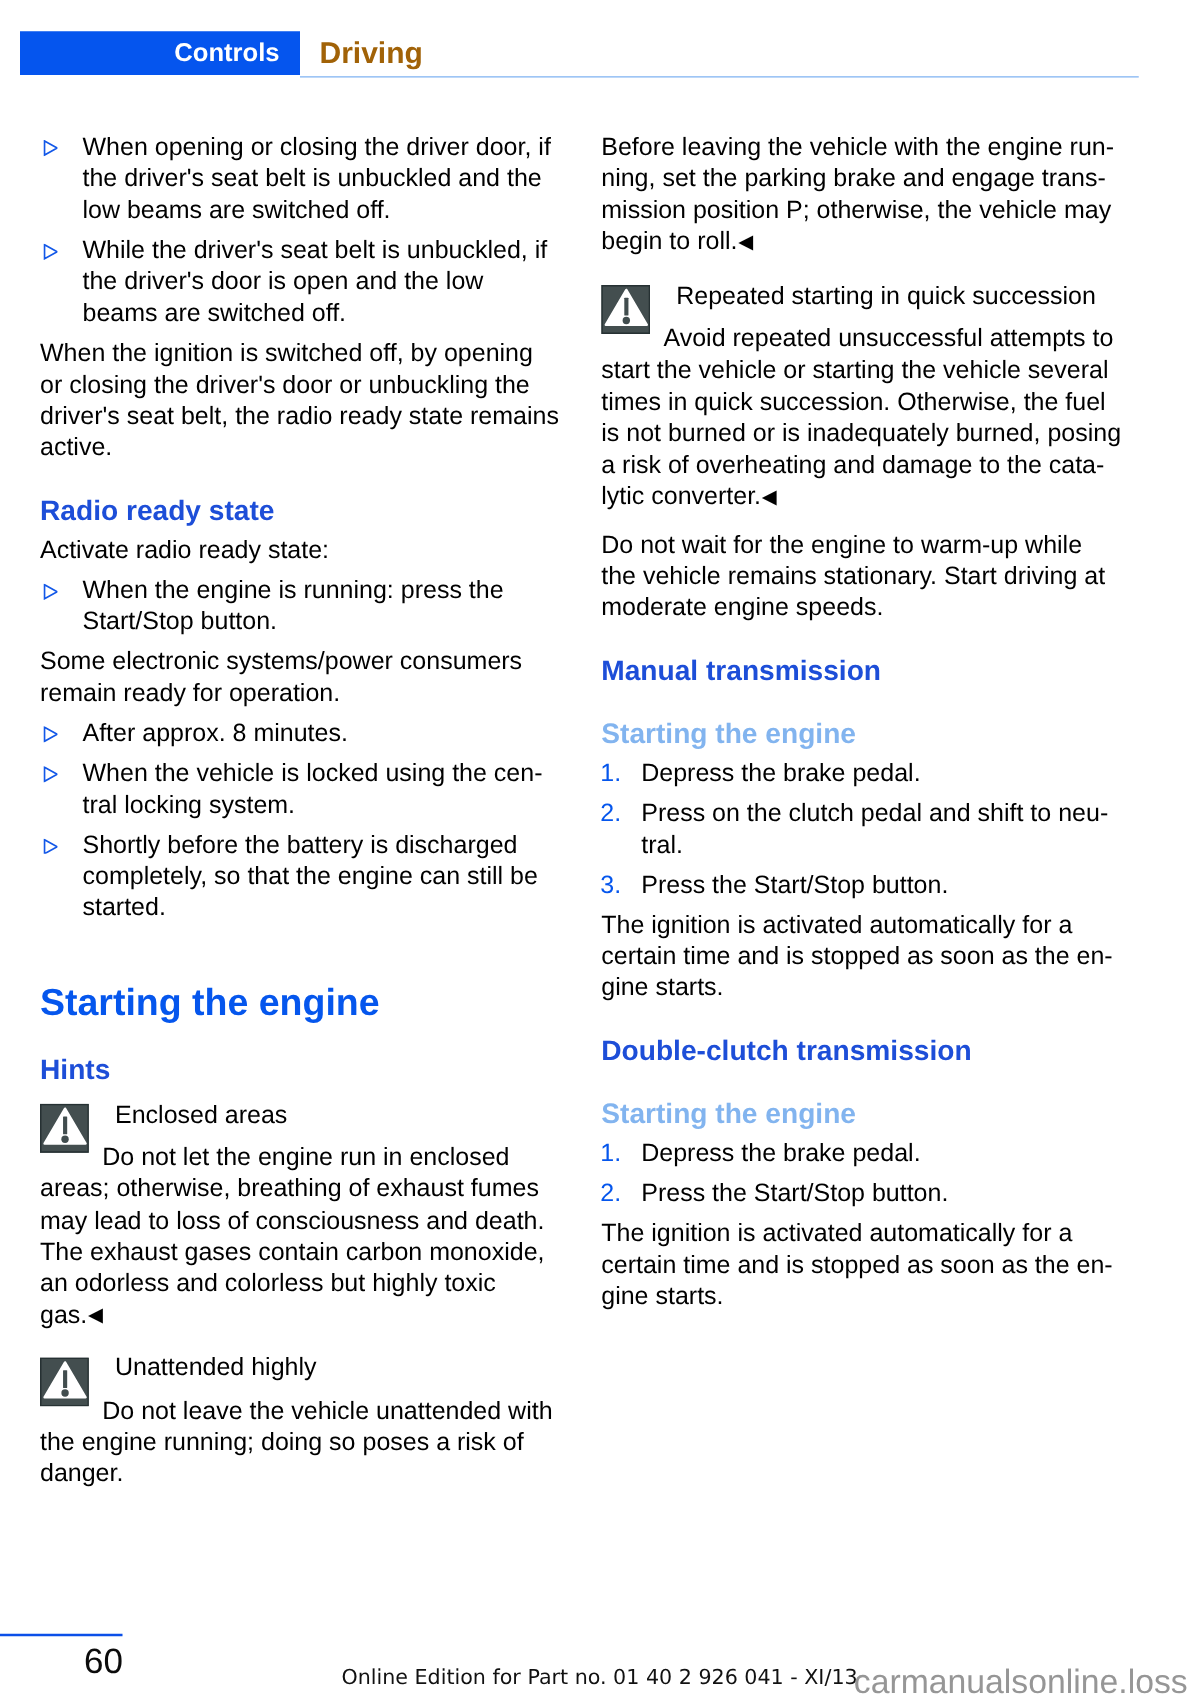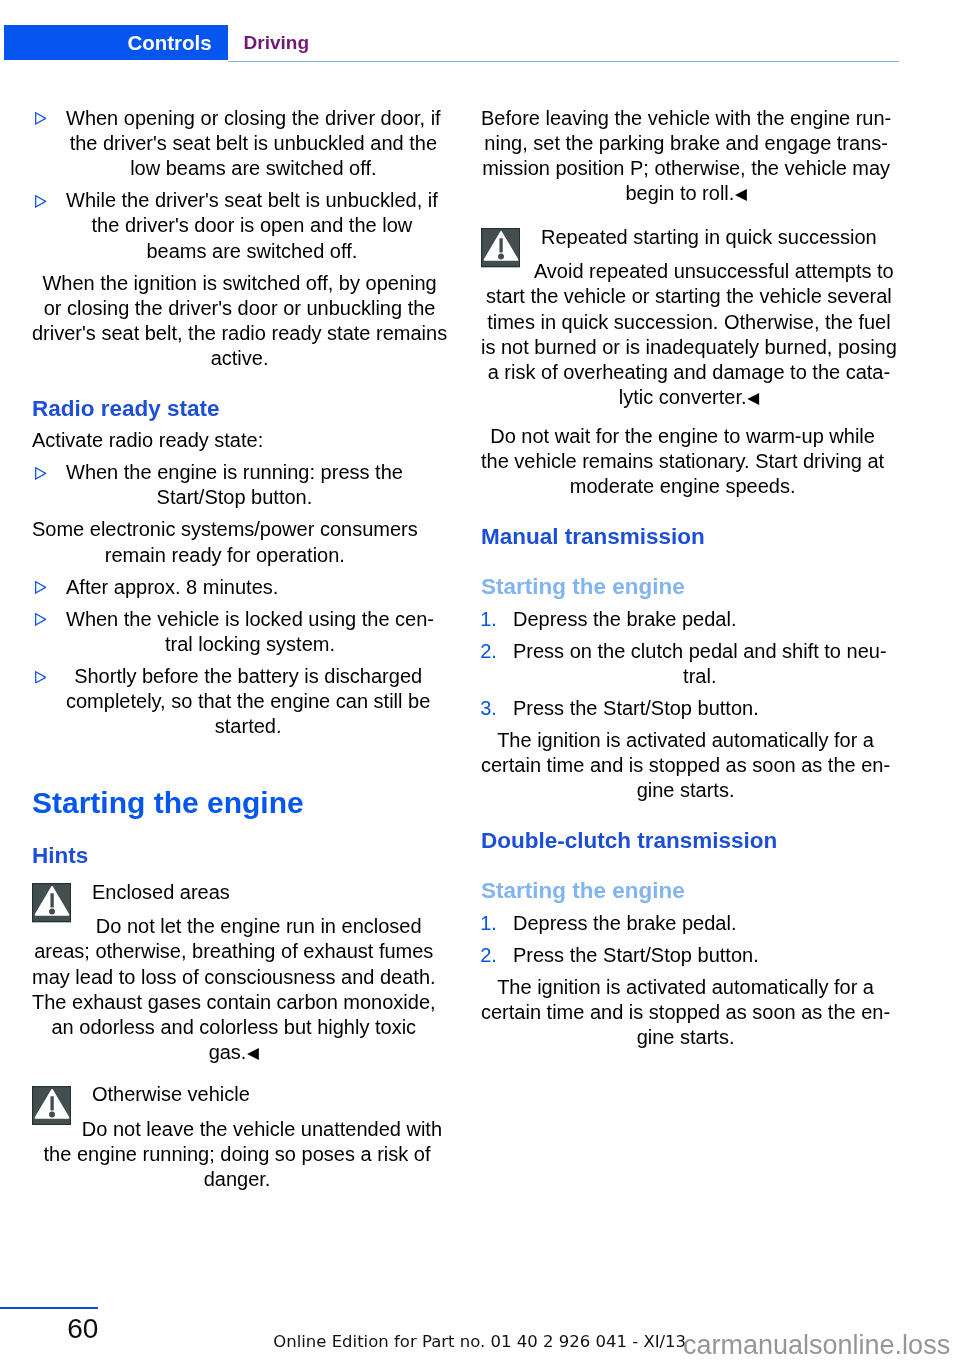--- a/index.html
+++ b/index.html
@@ -6,43 +6,43 @@
   html, body { margin:0; padding:0; }
   body {
     width:960px; height:1362px; background:#ffffff;
     font-family:"Liberation Sans", sans-serif;
     -webkit-font-smoothing:antialiased;
     overflow:hidden;
   }
   .page { position:relative; width:960px; height:1362px; }
 
   
-  .header { position:absolute; left:4px; top:0; width:784px; height:70px; }
+  .header { position:absolute; left:16px; top:0; width:784px; height:70px; }
   .hdr-chip {
     position:absolute; left:0; top:24.6px; width:223.7px; height:35.6px;
     background:#0555EE;
   }
   .hdr-chip-label {
     position:absolute; right:16px; top:0px; line-height:35.6px;
     color:#ffffff; font-weight:bold; font-size:20.5px;
   }
   .hdr-section {
     position:absolute; left:239.6px; top:24.6px; line-height:35.6px;
-    color:#701a75; font-weight:bold; font-size:19px;
+    color:#a16207; font-weight:bold; font-size:24px;
   }
   .hdr-rule {
     position:absolute; left:224.3px; top:60.7px; width:670.7px; height:1.6px;
     background:#7FB2F2;
   }
 
   
   .col { position:absolute; width:420px; display:flex; flex-direction:column; align-items:flex-start; }
   .col-left { left:32px; top:105.7px; }
   .col-right { left:481px; top:105.7px; }
-  .ln { white-space:pre;text-align:center; }
+  .ln { white-space:pre; }
   .para, .bullet, .num {
     font-size:20px; line-height:25.24px; color:#000000;
     margin:0 0 6.73px 0;
   }
   .bullet { position:relative; padding-left:34px; }
   .num { position:relative; padding-left:32px; }
   .bullet .tri {
     position:absolute; left:1.55px; top:6.8px; width:12.7px; height:12.7px;
   }
   .num .n { position:absolute; left:-0.8px; top:0; color:#0556ED; }
@@ -185,21 +185,21 @@
         </div>
       </div>
       <div class="warn">
         <svg class="icon" viewBox="0 0 39 39">
           <rect x="0" y="0" width="39" height="39" fill="#434E4F"></rect>
           <rect x="0.6" y="0.6" width="37.8" height="37.8" fill="none" stroke="#263133" stroke-width="1.2"></rect>
           <path d="M19.95 3.9 L36.3 31.7 L3.6 31.7 Z" fill="#ffffff" stroke="#ffffff" stroke-width="1.9" stroke-linejoin="round"></path>
           <rect x="18.35" y="10.1" width="3.3" height="14.2" rx="0.5" fill="#414D4E"></rect>
           <circle cx="19.95" cy="28.3" r="2.95" fill="#414D4E"></circle>
         </svg>
-        <div class="wtitle">Otherwise vehicle</div>
+        <div class="wtitle">Unattended highly</div>
         <div class="wbody">
           <div class="ln firstln">Do not leave the vehicle unattended with</div>
           <div class="ln">the engine running; doing so poses a risk of</div>
           <div class="ln">danger.</div>
         </div>
       </div>
     </div>
   <div class="col col-right" id="rightcol">
       <div class="para">
         <div class="ln">Before leaving the vehicle with the engine run-</div>

